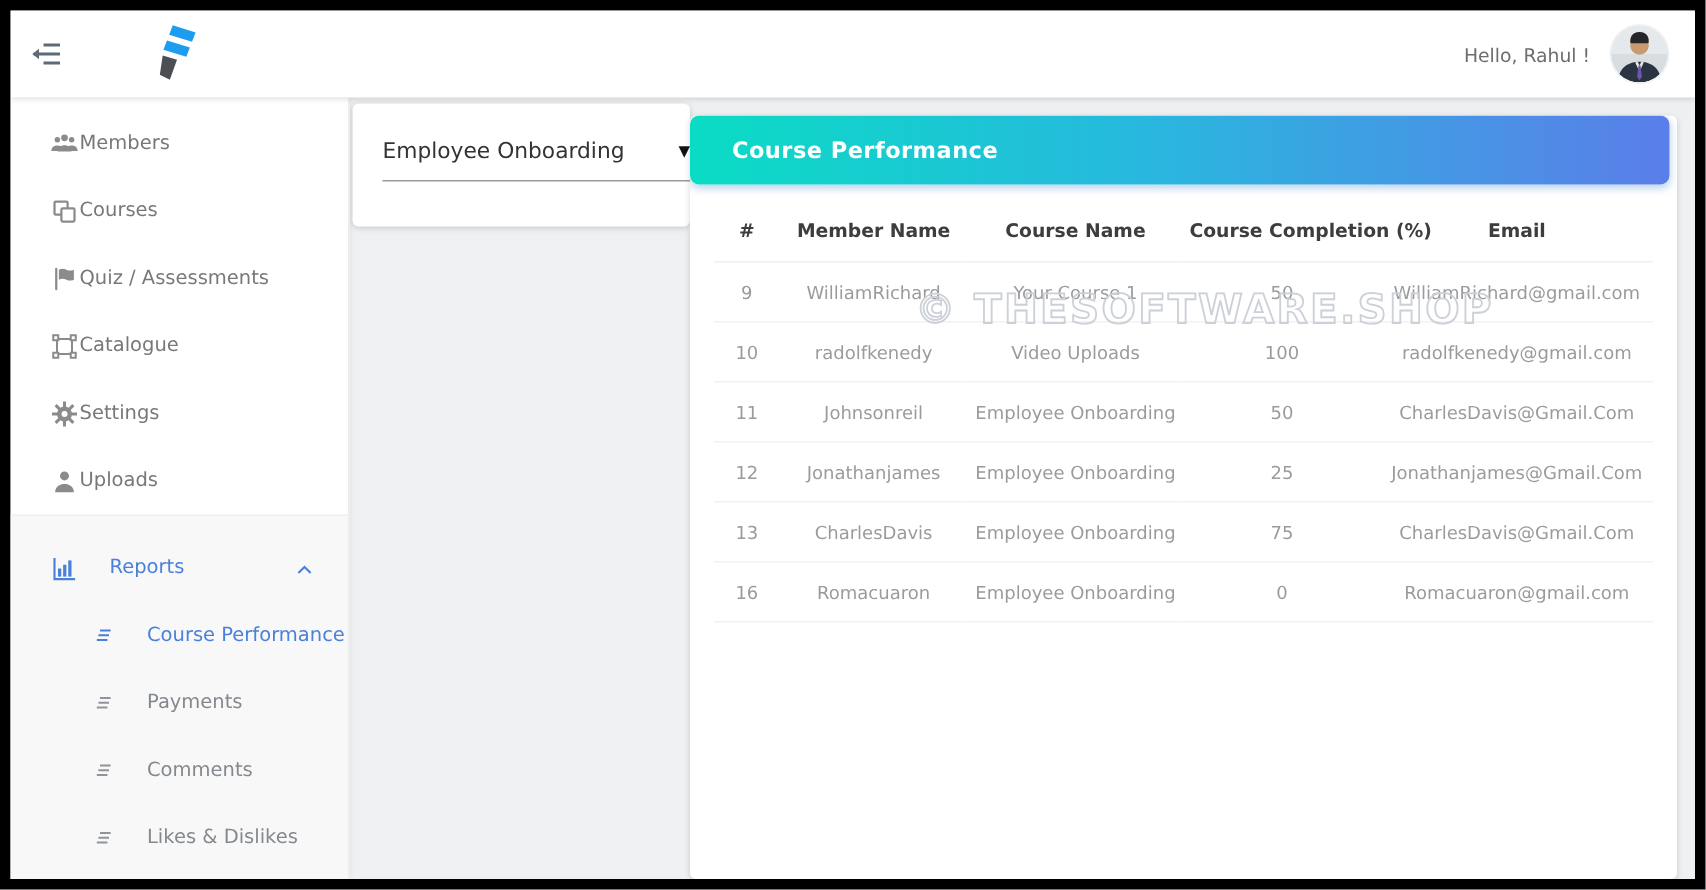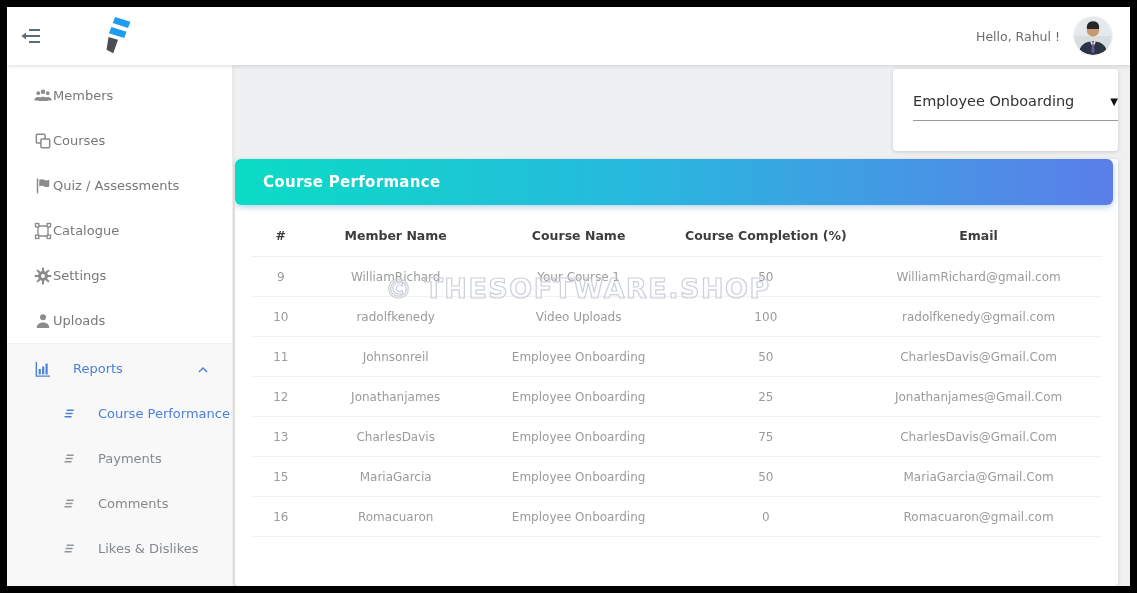--- a/index.html
+++ b/index.html
@@ -48,21 +48,21 @@
   .side-item {
     height:45px; display:flex; align-items:center;
     padding-left:26px; cursor:pointer;
     color:#8b8b8b; flex:none;
   }
   .side-item .s-icon { width:20px; height:20px; flex:none; }
   .side-item .s-icon svg { width:100%; height:100%; }
   .side-item .s-label { font-size:13px; color:#787878; white-space:nowrap; }
   .reports-section {
     margin-top:0; flex:1; background:#f8f8f9; border-top:1px solid #f1f1f1;
-    display:flex; flex-direction:column; padding-top:2px;
+    display:flex; flex-direction:column; padding-top:12px;
   }
   .reports-row {
     height:45px; display:flex; align-items:center;
     padding:0 22px 0 26px; gap:20px; cursor:pointer; color:#4a80d9; flex:none;
   }
   .reports-row .s-icon { width:20px; height:20px; }
   .reports-row .s-icon svg { width:100%; height:100%; }
   .reports-row .s-label { font-size:13px; color:#4a80d9; flex:1; }
   .chev { width:14px; height:14px; color:#4a80d9; }
   .chev svg { width:100%; height:100%; }
@@ -70,21 +70,21 @@
     height:45px; display:flex; align-items:center;
     padding-left:54px; gap:20px; cursor:pointer; color:#8f959b; flex:none;
   }
   .sub-item .s-icon { width:17px; height:17px; }
   .sub-item .s-icon svg { width:100%; height:100%; }
   .sub-item .s-label { font-size:13px; color:#84898e; white-space:nowrap; }
   .sub-item.active .s-label { color:#4a80d9; }
   .sub-item.active { color:#4a80d9; }
 
   
-  .main { flex:1; min-width:0; padding:4px 12px 0 2px; display:flex; flex-direction:column;align-items:flex-end; }
+  .main { flex:1; min-width:0; padding:4px 12px 0 2px; display:flex; flex-direction:row; }
   .card {
     background:#fff; border-radius:4px;
     box-shadow:0 1px 4px rgba(0,0,0,.16);
   }
   .filter-card { flex:none; height:82px; padding:24px 0 0 20px; }
   .course-select {
     width:205px; display:flex; align-items:center; justify-content:space-between;
     padding-bottom:11px; border-bottom:1px solid #9a9a9a;
     cursor:pointer;
   }
@@ -342,27 +342,20 @@
 
   <tr>
     <td>13</td>
     <td>CharlesDavis</td>
     <td>Employee Onboarding</td>
     <td>75</td>
     <td>CharlesDavis@Gmail.Com</td>
   </tr>
 
 
-  <tr>
-    <td>15</td>
-    <td>MariaGarcia</td>
-    <td>Employee Onboarding</td>
-    <td>50</td>
-    <td>MariaGarcia@Gmail.Com</td>
-  </tr>
 
   <tr>
     <td>16</td>
     <td>Romacuaron</td>
     <td>Employee Onboarding</td>
     <td>0</td>
     <td>Romacuaron@gmail.com</td>
   </tr>
 </tbody>
           </table>

